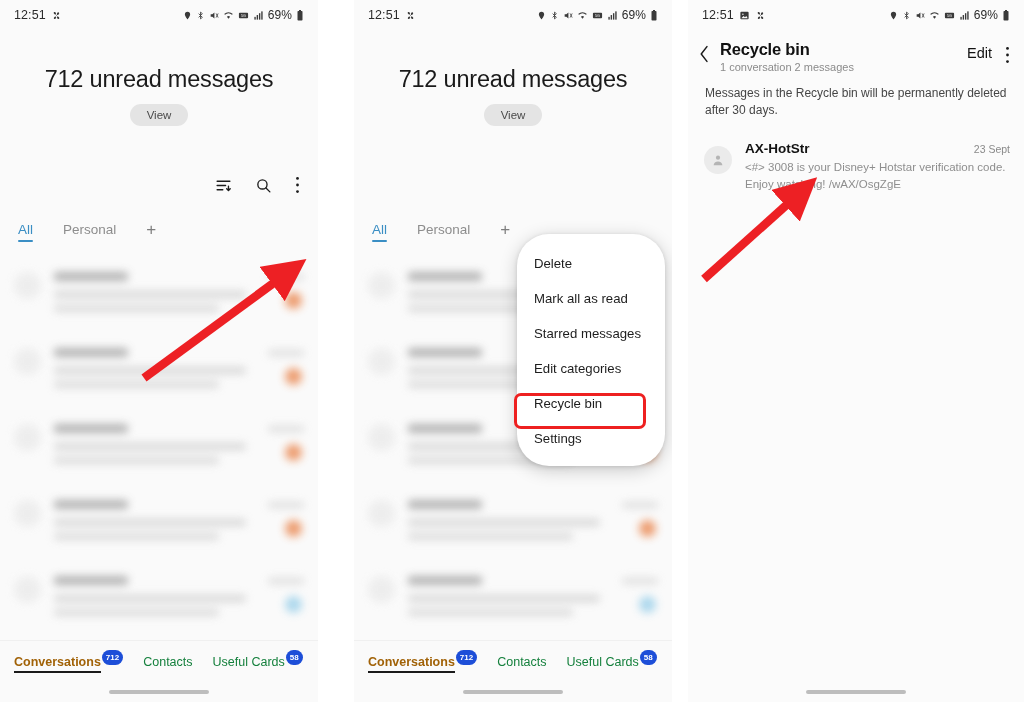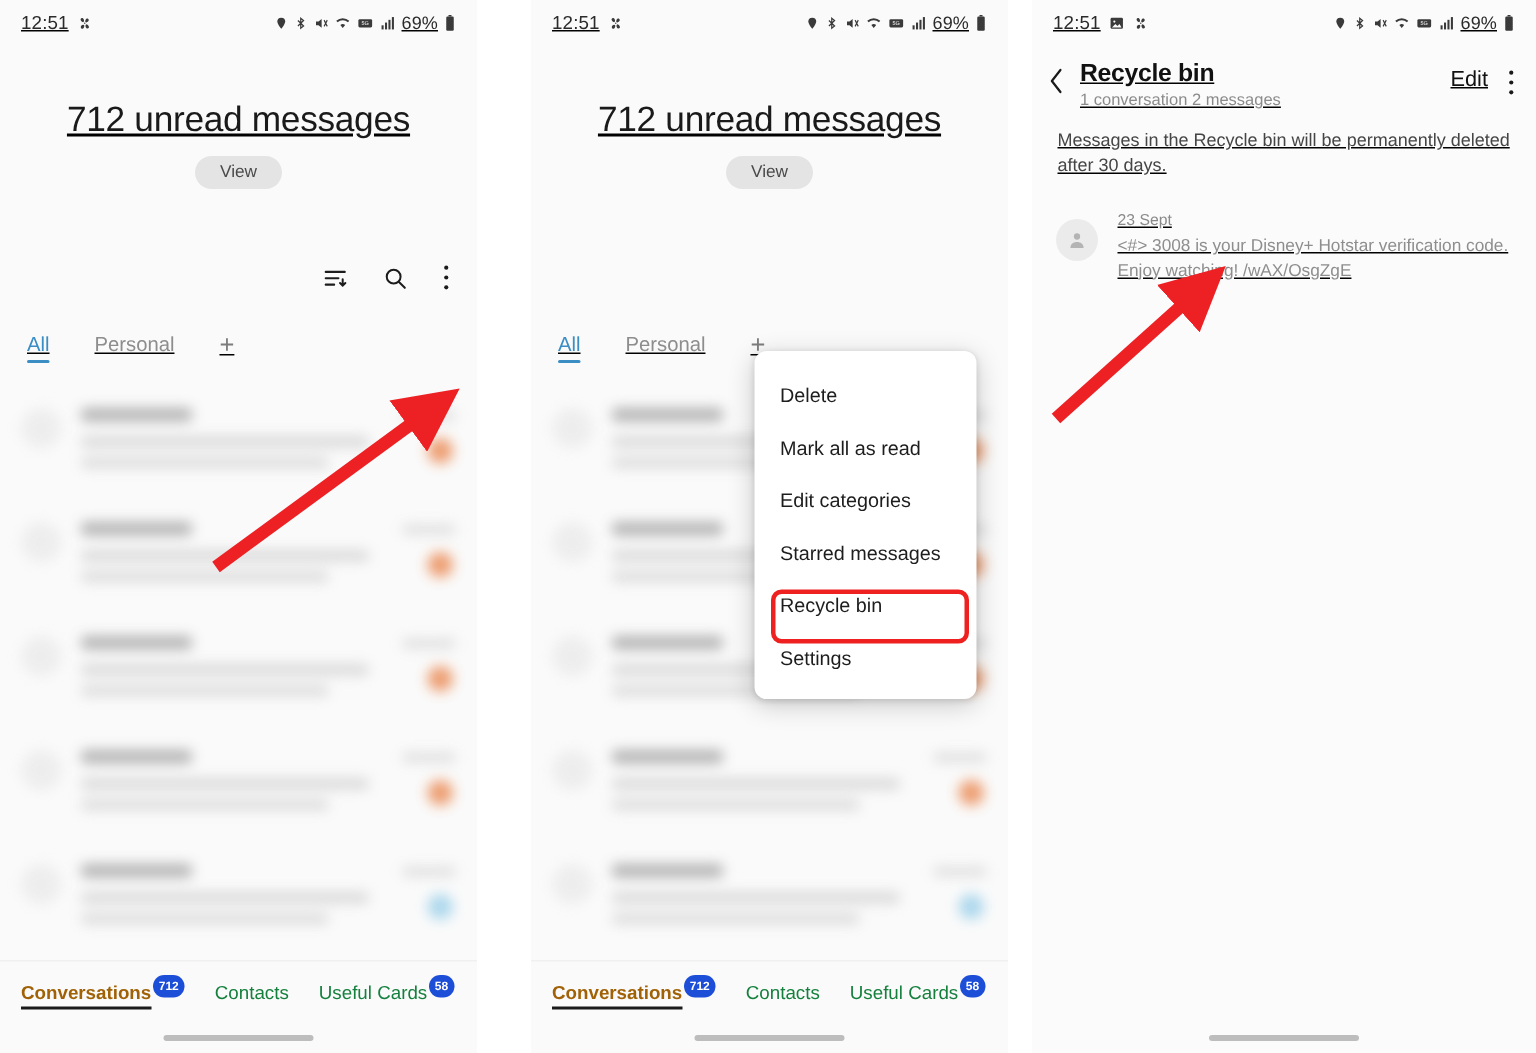--- a/index.html
+++ b/index.html
@@ -7,21 +7,20 @@
     width: 1024px; height: 702px;
     background: #ffffff;
     font-family: "Liberation Sans", sans-serif;
     overflow: hidden;
   }
   .stage {
     position: relative;
     width: 1024px; height: 519px;
     background: #ffffff;
     display: flex;
-    text-decoration: underline;
   }
   .panel {
     position: relative;
     height: 702px;
     background: #fafafa;
     overflow: hidden;
     flex: 0 0 auto;
   }
   .panel-1 { width: 318px; }
   .gap { flex: 0 0 36px; height: 702px; background: #ffffff; }
@@ -145,24 +144,24 @@
     font-weight: 600;
   }
   .home-indicator {
     position: absolute; bottom: 8px; left: 50%; transform: translateX(-50%);
     width: 100px; height: 4px; border-radius: 3px; background: #bdbdbd;
   }
 
   
   .menu {
     position: absolute;
-    left: 149px; top: 234px;
+    left: 163px; top: 234px;
     width: 148px;
     background: #ffffff;
-    border-radius: 8px;
+    border-radius: 32px;
     box-shadow: 0 4px 18px rgba(0,0,0,.20), 0 1px 4px rgba(0,0,0,.12);
     padding: 12px 0 10px 0;
     z-index: 20;
   }
   .menu-item {
     font-size: 13.2px; color: #1d1d1d;
     padding: 10px 0 10px 17px;
     white-space: nowrap;
   }
   .menu-item.highlighted { position: relative; }
@@ -549,22 +548,22 @@
           <div class="cr-right">
             <div class="cr-time"></div>
             <div class="cr-badge"></div>
           </div>
         </div>
     </div>
 
     <div class="menu">
       <div class="menu-item">Delete</div>
       <div class="menu-item">Mark all as read</div>
+      <div class="menu-item">Starred messages</div>
       <div class="menu-item">Edit categories</div>
-      <div class="menu-item">Starred messages</div>
       <div class="menu-item highlighted">Recycle bin</div>
       <div class="menu-item">Settings</div>
     </div>
     <div class="menu-hl-box"></div>
 
     <div class="bottom-nav">
       <div class="bn-item active">
         <span class="bn-label">Conversations</span>
         <span class="bn-badge">712</span>
       </div>
@@ -669,20 +668,21 @@
 
     <div class="rb-msg">
       <div class="rb-avatar">
         <svg width="14" height="14" viewBox="0 0 24 24" fill="#b4b4b4">
             <circle cx="12" cy="8" r="3.6"></circle>
             <path d="M4.5 21c0-4.2 3.4-6.6 7.5-6.6s7.5 2.4 7.5 6.6z"></path>
           </svg>
       </div>
       <div class="rb-msg-body">
         <div class="rb-top">
+          <div class="rb-sender">AX-HotStr</div>
           <div class="rb-date">23 Sept</div>
         </div>
         <div class="rb-preview">&lt;#&gt; 3008 is your Disney+ Hotstar verification code. Enjoy watching! /wAX/OsgZgE</div>
       </div>
     </div>
 
     <div class="home-indicator"></div>
 
     <svg class="arrow" style="left:10px; top:175px;" width="130" height="110" viewBox="0 0 130 110">
       <defs>

